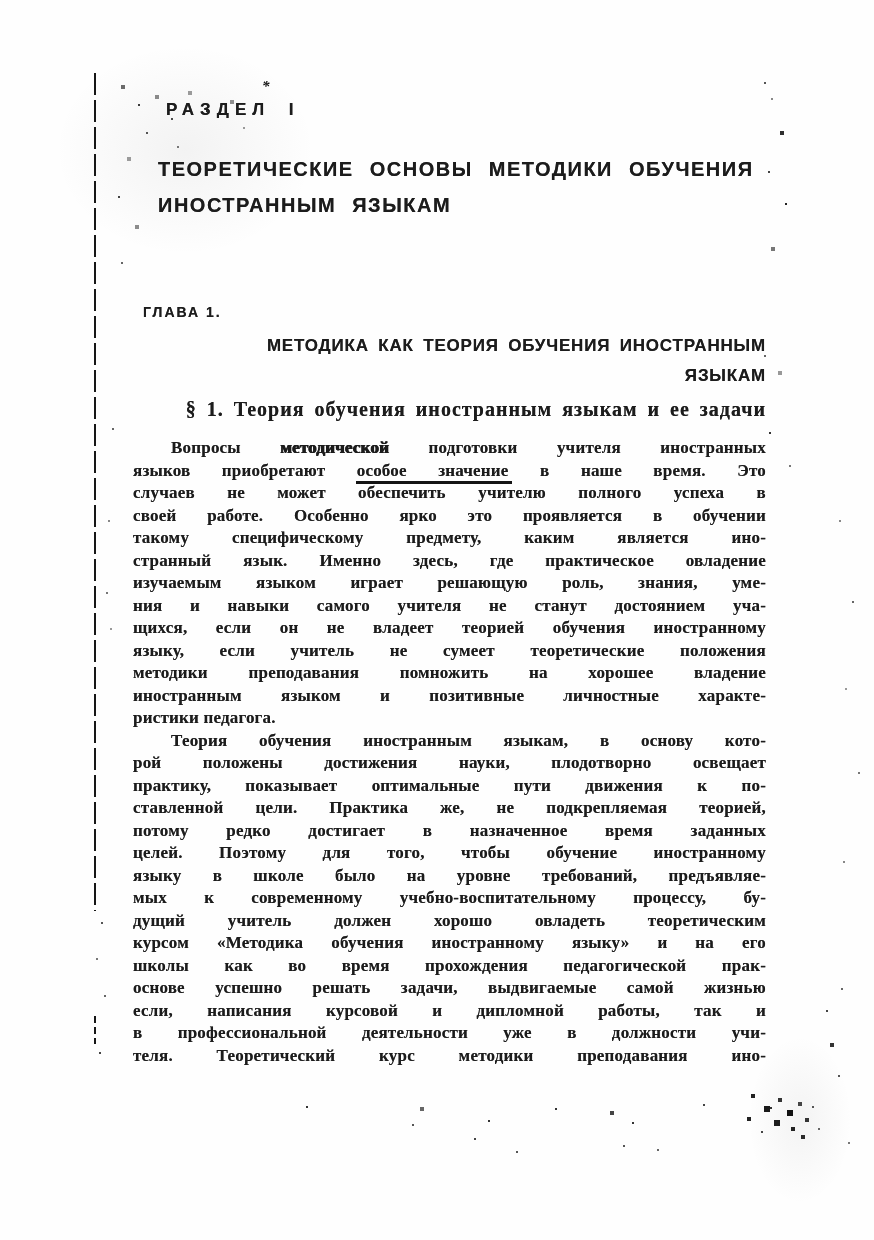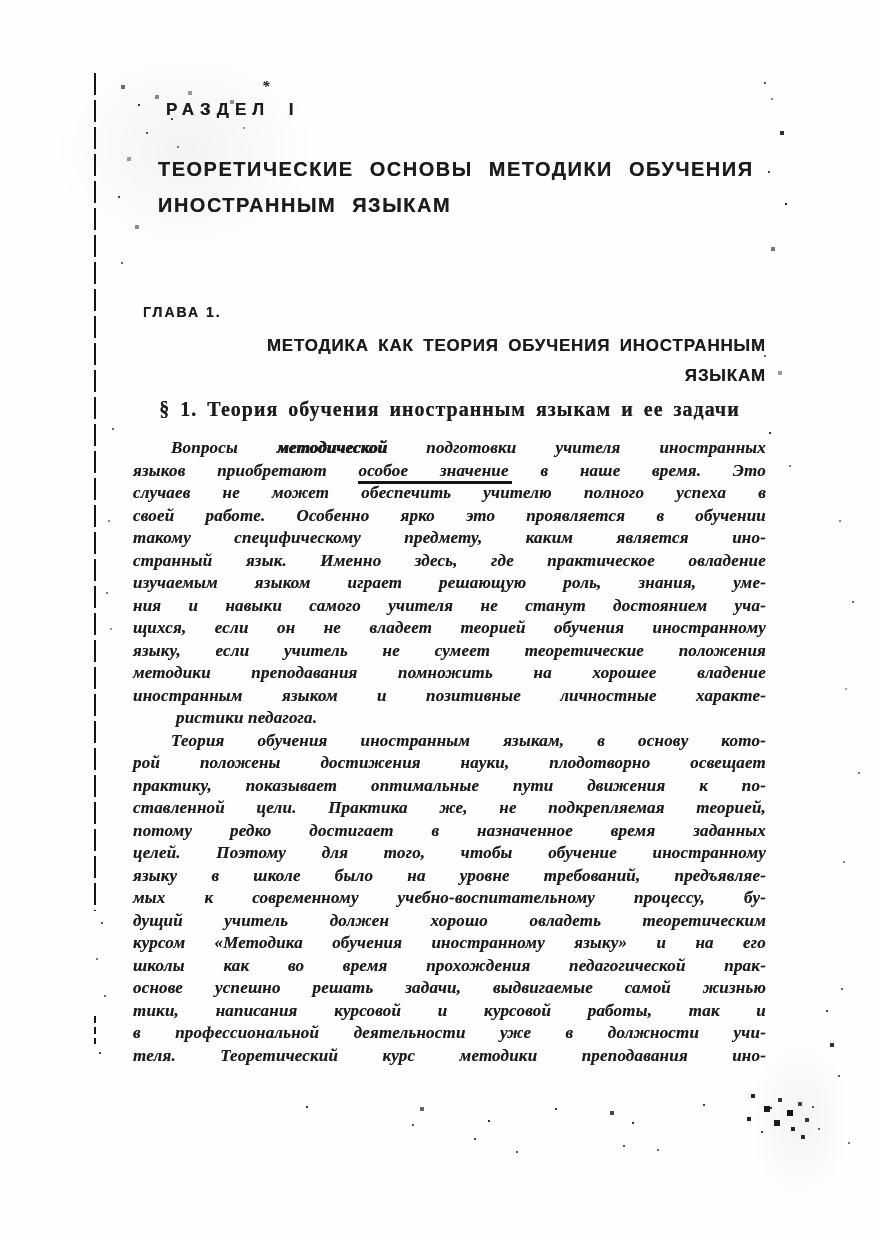--- a/index.html
+++ b/index.html
@@ -50,35 +50,35 @@
   }
   .chapter-title {
     position:absolute; left:133px; top:331px; width:633px;
     text-align:right;
     font:bold 17px/30px "Liberation Sans", sans-serif;
     letter-spacing:0.8px; word-spacing:4px;
     text-shadow:0 0 0.6px rgba(0,0,0,0.7);
   }
   .paragraph-heading {
     position:absolute; left:133px; top:398px; width:633px;
-    text-align:center; margin:0;
+    text-align:right; margin:0;
     font:bold 20px "Liberation Serif", serif;
     letter-spacing:1px; word-spacing:4px;
     text-shadow:0 0 0.6px rgba(0,0,0,0.7);
   }
   
   .body-text {
     position:absolute; left:133px; top:437px; width:633px;
     font:bold 17px/22.5px "Liberation Serif", serif;
     letter-spacing:0.2px;
     text-shadow:0 0 0.5px rgba(0,0,0,0.55);
   }
-  .text-line { text-align:justify; text-align-last:justify;font-style:italic; }
+  .text-line { text-align:justify; text-align-last:justify; }
   .text-line.first { text-indent:38px; }
-  .text-line.lastleft { text-align-last:left;margin-left:43px; }
+  .text-line.lastleft { text-align-last:left; }
   .mark-bold { text-shadow:0.7px 0 currentColor, -0.3px 0 currentColor, 0 0 0.5px rgba(0,0,0,0.6); }
   .mark-underline {
     border-bottom:3px solid #141414;
     padding:0 3px 1px 1px; margin:0 -3px 0 -1px;
   }
   
   .speck { position:absolute; left:0; top:0; width:2px; height:2px; background:transparent; }
   .speck.tl { box-shadow:
     122px 86px 0 1px #6b6b6b, 138px 104px 0 0 #3a3a3a, 156px 96px 0 1px #8a8a8a,
     171px 118px 0 0 #4a4a4a, 189px 92px 0 1px #9a9a9a, 206px 110px 0 0 #2a2a2a,
@@ -157,21 +157,21 @@
         <div class="text-line">практику, показывает оптимальные пути движения к по-</div>
         <div class="text-line">ставленной цели. Практика же, не подкрепляемая теорией,</div>
         <div class="text-line">потому редко достигает в назначенное время заданных</div>
         <div class="text-line">целей. Поэтому для того, чтобы обучение иностранному</div>
         <div class="text-line">языку в школе было на уровне требований, предъявляе-</div>
         <div class="text-line">мых к современному учебно-воспитательному процессу, бу-</div>
         <div class="text-line">дущий учитель должен хорошо овладеть теоретическим</div>
         <div class="text-line">курсом «Методика обучения иностранному языку» и на его</div>
         <div class="text-line">школы как во время прохождения педагогической прак-</div>
         <div class="text-line">основе успешно решать задачи, выдвигаемые самой жизнью</div>
-        <div class="text-line">тики, написания курсовой и курсовой работы, так и</div>
+        <div class="text-line">если, написания курсовой и дипломной работы, так и</div>
         <div class="text-line">в профессиональной деятельности уже в должности учи-</div>
         <div class="text-line">теля. Теоретический курс методики преподавания ино-</div>
       </div>
     </div>
 
   <div class="speck tl"></div>
   <div class="speck rt"></div>
   <div class="speck bl"></div>
   <div class="speck bb"></div>
   <div class="speck br"></div>

